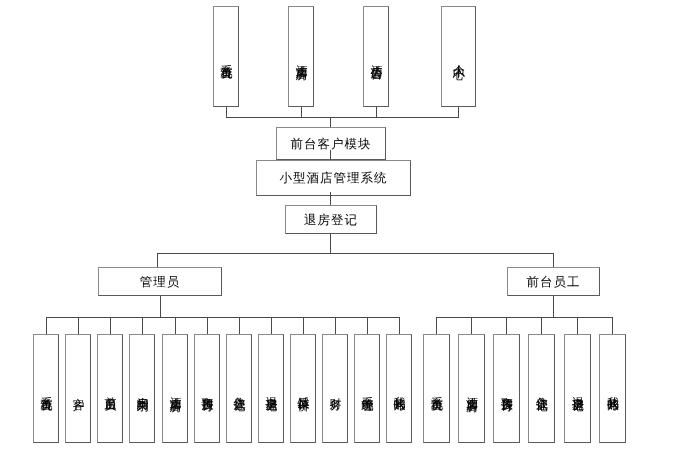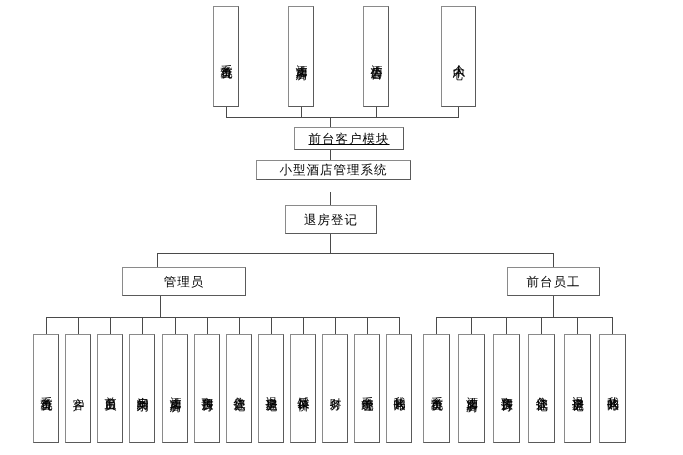--- a/index.html
+++ b/index.html
@@ -54,36 +54,36 @@
 
   <div class="line v" style="left:226px;top:107px;height:10px;"></div>
   <div class="line v" style="left:301px;top:107px;height:10px;"></div>
   <div class="line v" style="left:376px;top:107px;height:10px;"></div>
   <div class="line v" style="left:458px;top:107px;height:10px;"></div>
 
   <div class="line h" style="left:226px;top:117px;width:233px;"></div>
 
   <div class="line v" style="left:330px;top:117px;height:10px;"></div>
 
-  <div class="box horiz" style="left:294px;top:127px;width:110px;height:23px;text-decoration:underline;">前台客户模块</div>
+  <div class="box horiz" style="left:276px;top:127px;width:110px;height:33px;">前台客户模块</div>
 
   <div class="line v" style="left:330px;top:150px;height:10px;"></div>
 
-  <div class="box horiz" style="left:256px;top:160px;width:155px;height:20px;">小型酒店管理系统</div>
+  <div class="box horiz" style="left:256px;top:160px;width:155px;height:36px;">小型酒店管理系统</div>
 
   <div class="line v" style="left:330px;top:192px;height:13px;"></div>
 
   <div class="box horiz" style="left:285px;top:205px;width:92px;height:29px;">退房登记</div>
 
   <div class="line v" style="left:330px;top:234px;height:19px;"></div>
   <div class="line h" style="left:157px;top:253px;width:396px;"></div>
   <div class="line v" style="left:157px;top:253px;height:14px;"></div>
   <div class="line v" style="left:553px;top:253px;height:14px;"></div>
 
-  <div class="box horiz" style="left:98px;top:267px;width:124px;height:29px;margin-left:24px;">管理员</div>
+  <div class="box horiz" style="left:98px;top:267px;width:124px;height:29px;">管理员</div>
   <div class="box horiz" style="left:507px;top:267px;width:93px;height:29px;">前台员工</div>
 
   <div class="line v" style="left:160px;top:296px;height:21px;"></div>
   <div class="line h" style="left:46px;top:317px;width:353px;"></div>
 
   <div class="line v" style="left:46px;top:317px;height:17px;"></div>
   <div class="line v" style="left:78px;top:317px;height:17px;"></div>
   <div class="line v" style="left:110px;top:317px;height:17px;"></div>
   <div class="line v" style="left:142px;top:317px;height:17px;"></div>
   <div class="line v" style="left:175px;top:317px;height:17px;"></div>

